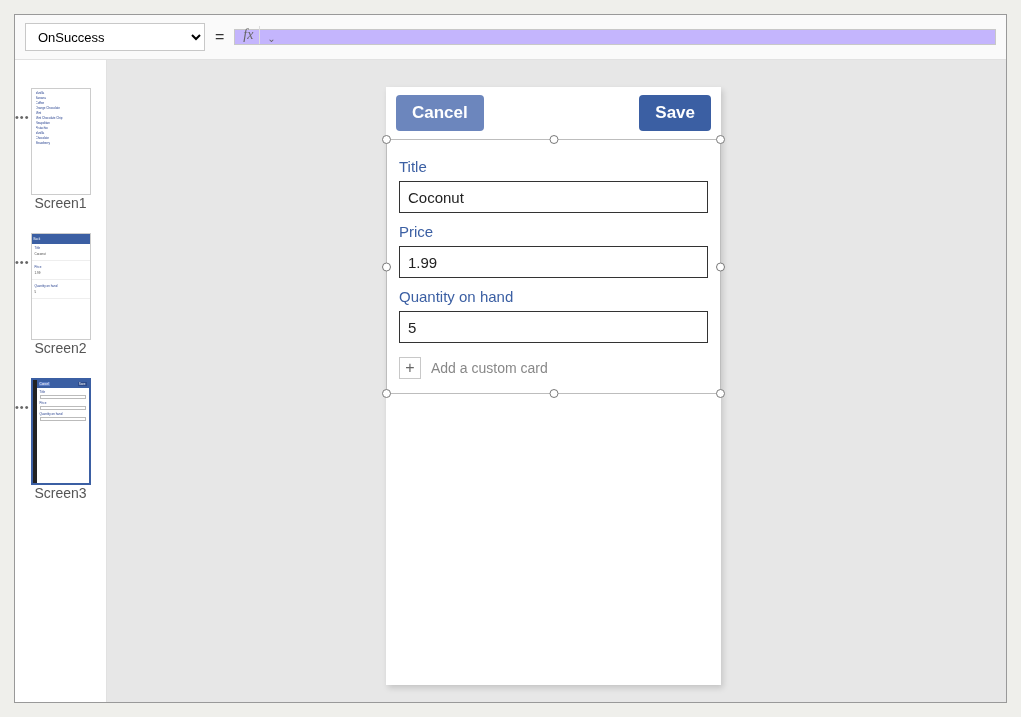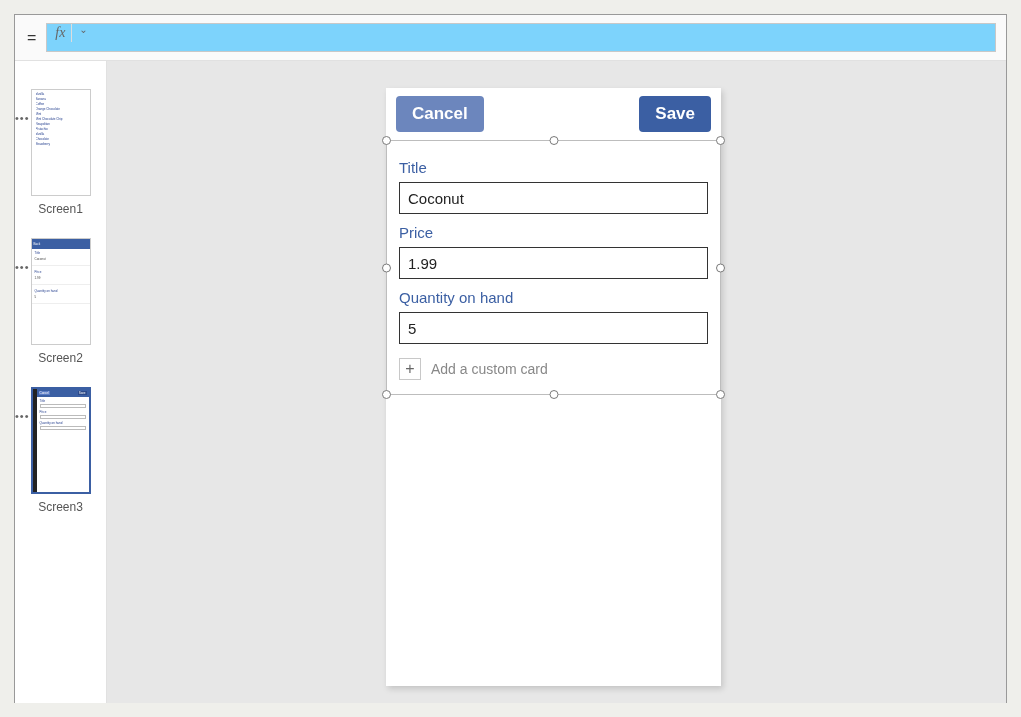--- a/index.html
+++ b/index.html
@@ -48,24 +48,24 @@
     color: #666;
     padding: 0 6px 0 8px;
     border-right: 1px solid #ddd;
     height: 18px;
     display: flex;
     align-items: center;
   }
   .formula-box {
     flex: 1;
     display: flex;
-    align-items: flex-start;
-    height: 29px;
+    align-items: flex-end;
+    height: 16px;
     border: 1px solid #c8c8c8;
-    background: #7dd3fc;
+    background: #c4b5fd;
     position: relative;
   }
   .formula-input {
     flex: 1;
     border: none;
     outline: none;
     font-family: Consolas, monospace;
     font-size: 14px;
     color: #222;
     padding: 0 8px;
@@ -113,23 +113,22 @@
     height: 107px;
     background: #fff;
     border: 1px solid #ccc;
     position: relative;
     overflow: hidden;
   }
   .thumb.selected {
     border: 2px solid #3b5fa3;
   }
   .thumb-label {
-    font-size: 12px;
+    font-size: 14px;
     color: #555;
-    margin-top: 6px;
   }
   .thumb1-text { font-size: 3px; color: #26418f; margin: 0 4px; line-height: 5px; white-space: nowrap; overflow: hidden; }
   
   .thumb2-top { height: 10px; background: #3b5fa3; display:flex; align-items:center; padding:0 2px;}
   .thumb2-top span { font-size: 3px; color:#fff; }
   .thumb2-label { font-size: 3px; color:#26418f; margin:2px 3px 0 3px; }
   .thumb2-rule { height:1px; background:#eee; margin:4px 0;}
   
   .thumb3-bar { height: 8px; background:#3b5fa3; display:flex; justify-content:space-between; padding:0 2px; align-items:center;}
   .thumb3-bar span { font-size:3px; color:#fff; background:#5a7bc4; padding:0 1px;}
@@ -226,20 +225,23 @@
     font-size: 16px;
     line-height: 1;
   }
 </style>
 </head>
 <body>
 
 <div class="frame">
 
   <div class="formula-row">
+    <select class="property-select">
+      <option>OnSuccess</option>
+    </select>
     <span class="equals">=</span>
     <div class="formula-box">
       <span class="fx-label">fx</span>
       <span class="formula-expand">⌄</span>
     </div>
   </div>
 
   <div class="body">
 
     <div class="treeview">

